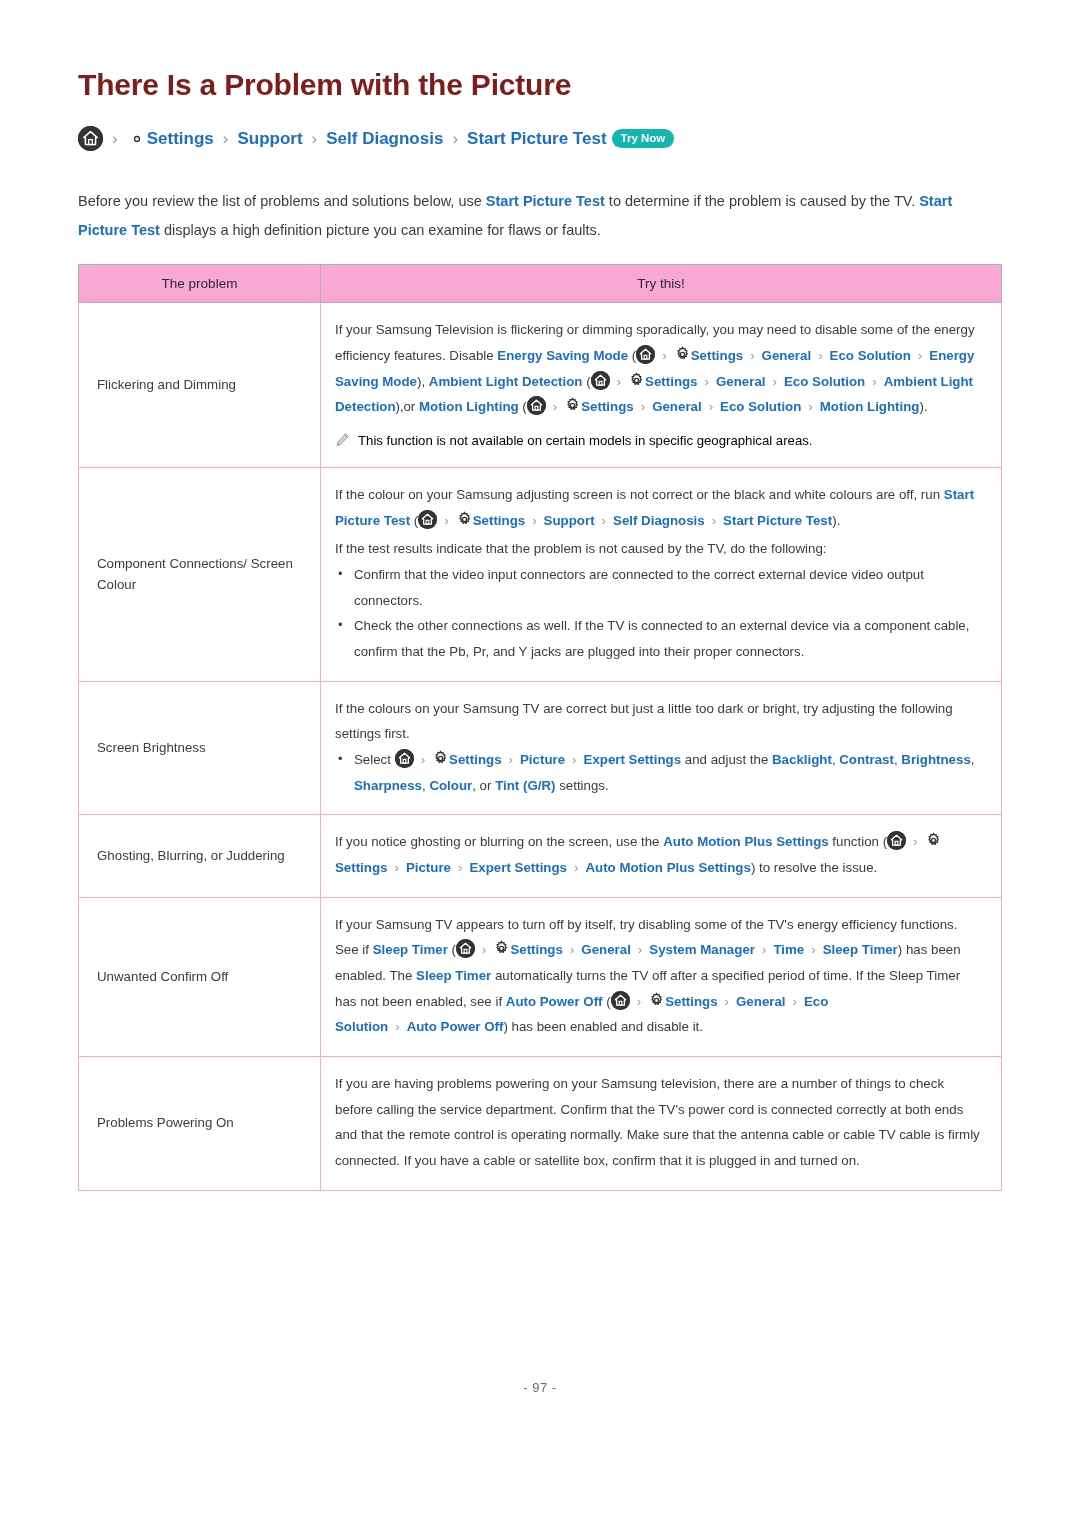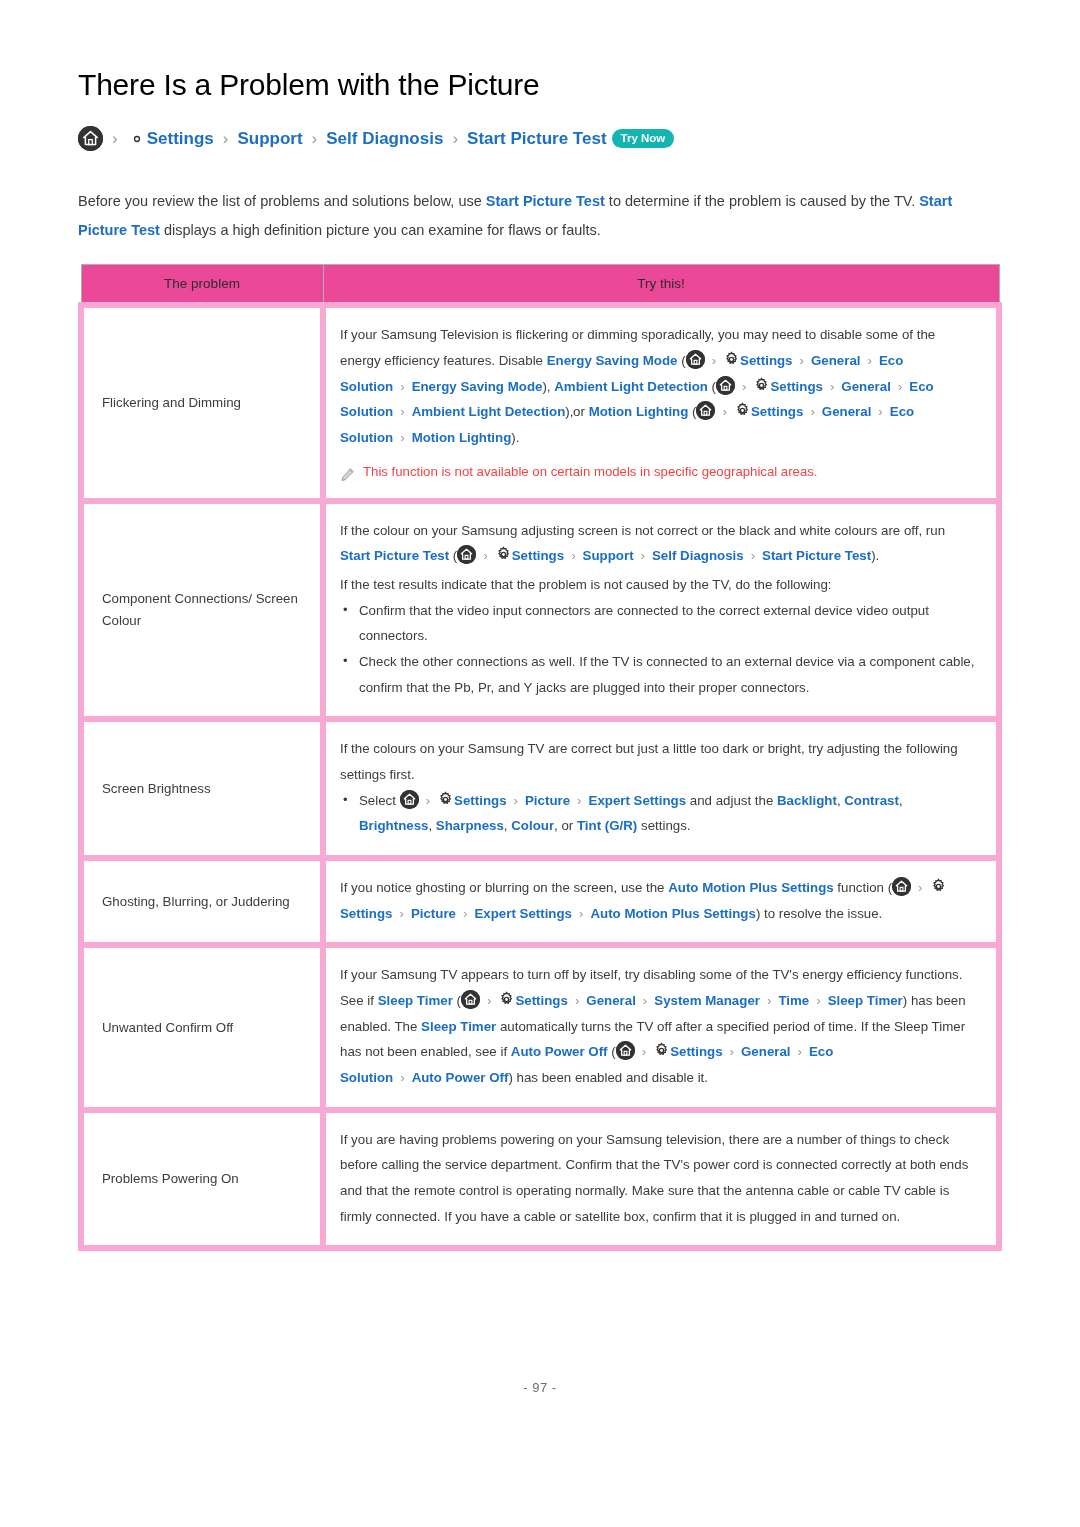--- a/index.html
+++ b/index.html
@@ -18,22 +18,22 @@
   .page {
     position: absolute;
     left: 0; top: 0;
     width: 1080px;
     height: 1527px;
     padding: 60px 78px 0 78px;
   }
 
   h1.title {
     font-size: 30px;
-    font-weight: normal;
-    color: #000000;
+    font-weight: bold;
+    color: #7f1d1d;
     margin: 8px 0 8px 0;
     letter-spacing: -0.2px;
   }
   .subtitle {
     margin-top: 26px;
     font-size: 14.5px;
     color: #3c3c3c;
     display: inline-block;
   }
   .subtitle span.hl {
@@ -106,31 +106,31 @@
   .lk { color: #1b6ec2; font-weight: bold; }
 
   
   table.probtable {
     margin-top: 20px;
     border-collapse: collapse;
     width: 924px;
     table-layout: fixed;
   }
   table.probtable th {
-    background: #ec4899;
+    background: #f9a8d4;
     color: #2b2b2b;
     font-size: 13.5px;
     font-weight: normal;
     padding: 11px 6px;
     border: 1px solid #b0b0b0;
     text-align: center;
   }
   table.probtable th.c1 { width: 242px; }
   table.probtable td {
-    border: 6px solid #f9a8d4;
+    border: 1px solid #f9a8d4;
     vertical-align: middle;
     font-size: 13.3px;
     color: #3c3c3c;
   }
   td.prob {
     padding: 27px 18px;
     text-align: left;
     line-height: 1.65;
   }
   td.sol {
@@ -155,24 +155,24 @@
     content: "\2022";
     position: absolute;
     left: 3px;
     top: -1px;
     color: #3c3c3c;
     font-size: 13px;
   }
 
   .note {
     display: flex;
-    align-items: flex-end;
+    align-items: flex-start;
     gap: 8px;
     margin-top: 10px;
-    color: #ef4444;
+    color: #000000;
     font-size: 13.2px;
     line-height: 1.6;
   }
   .pencil-ico { flex: 0 0 auto; margin-top: 2px; }
   .pencil-ico svg { display: block; }
 
   .footer-page {
     position: absolute;
     left: 0;
     top: 1380px;

